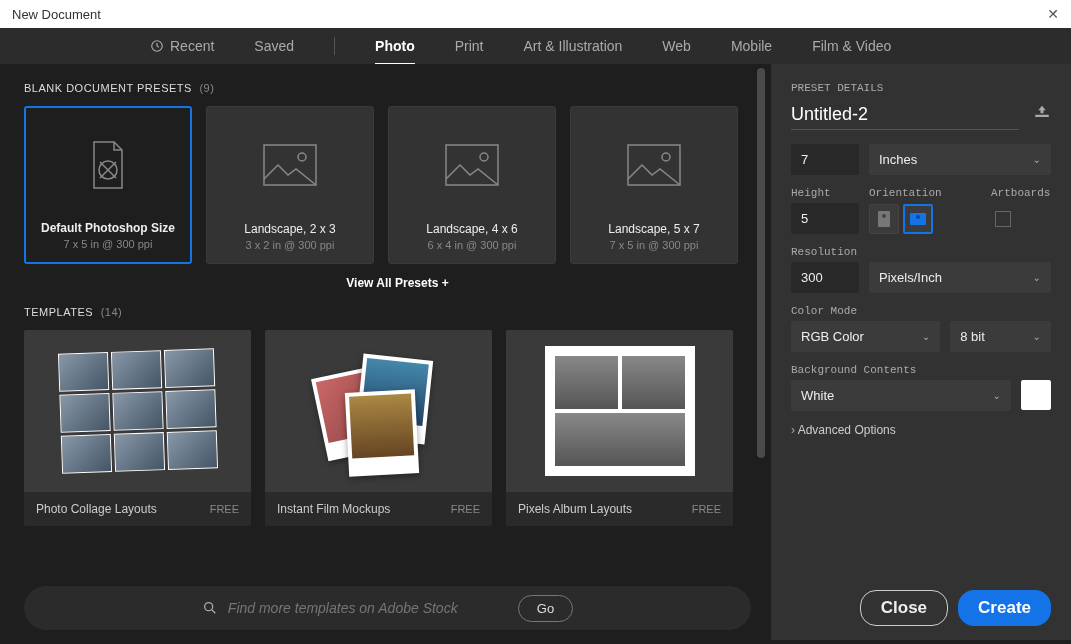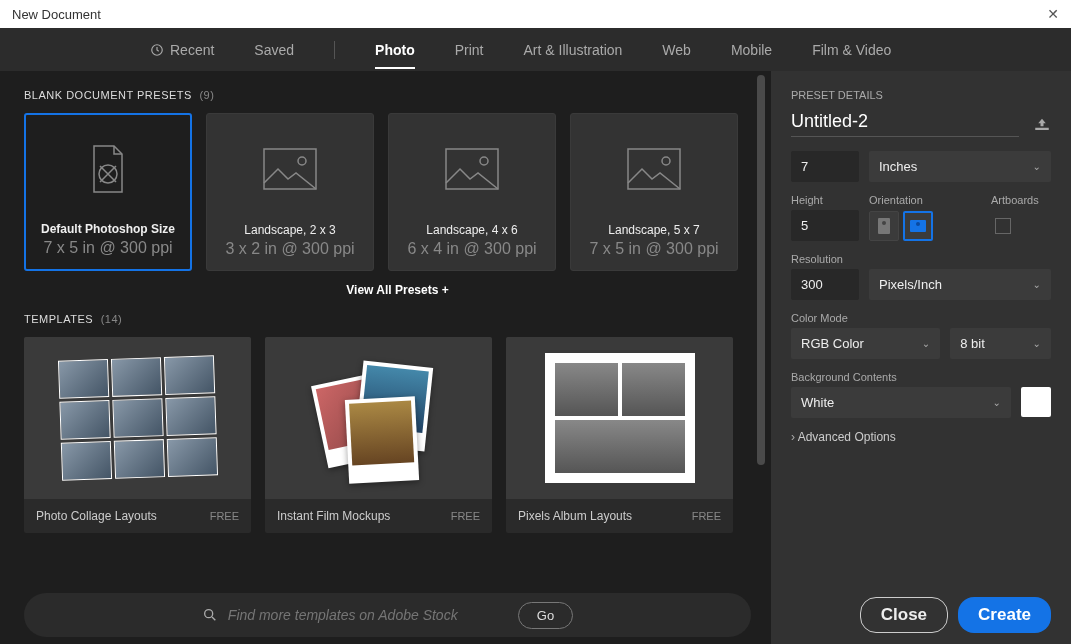--- a/index.html
+++ b/index.html
@@ -1,50 +1,50 @@
 <!DOCTYPE html>
 <html><head>
 <meta charset="utf-8">
 <style>
 * { box-sizing: border-box; margin: 0; padding: 0; }
 body { font-family: -apple-system, "Segoe UI", Arial, sans-serif; background: #1e1e1e; color: #ccc; width: 1071px; height: 644px; overflow: hidden; }
 .titlebar { background: #fff; color: #333; height: 28px; display: flex; align-items: center; justify-content: space-between; padding: 0 4px 0 12px; font-size: 13px; }
 .titlebar .close { font-size: 14px; color: #555; cursor: pointer; padding: 0 8px; }
-.tabbar { background: #2c2c2c; height: 43px; display: flex; align-items: center; padding-left: 150px; gap: 40px; font-size: 14px; color: #aaa; }
+.tabbar { background: #2c2c2c; height: 36px; display: flex; align-items: center; padding-left: 150px; gap: 40px; font-size: 14px; color: #aaa; }
 .tabbar .tab { cursor: pointer; padding: 10px 0; position: relative; }
 .tabbar .tab.active { color: #fff; font-weight: 600; }
 .tabbar .tab.active:after { content: ""; position: absolute; bottom: -1px; left: 0; right: 0; height: 2px; background: #fff; }
 .tabbar .sep { width: 1px; height: 18px; background: #555; }
 .tabbar .recent-icon { display:inline-flex; align-items:center; gap:6px; }
 .main { display: flex; height: calc(644px - 28px - 40px); }
 .left { flex: 1; padding: 18px 0 0 24px; background: #1e1e1e; overflow: hidden; position: relative; }
 .section-header { font-size: 11px; color: #ddd; letter-spacing: 0.5px; margin-bottom: 12px; }
 .section-header .count { color: #888; margin-left: 4px; }
 .preset-row { display: flex; gap: 14px; margin-bottom: 12px; padding-right:20px; }
 .preset-card { width: 168px; height: 158px; background: #333333; border: 1px solid #3a3a3a; border-radius: 3px; display: flex; flex-direction: column; align-items: center; justify-content: flex-end; padding-bottom: 12px; cursor: pointer; position: relative; }
 .preset-card.selected { border: 2px solid #1473e6; background: #1e1e1e; }
 .preset-card .icon-area { flex: 1; display: flex; align-items: center; justify-content: center; }
 .preset-card .name { font-size: 12px; color: #eee; margin-bottom: 3px; }
 .preset-card.selected .name { font-weight:600; }
-.preset-card .sub { font-size: 16px; color: #888; }
+.preset-card .sub { font-size: 11px; color: #888; }
 .view-all { text-align: center; font-size: 12px; color: #fff; font-weight: 600; cursor: pointer; margin: 6px 0 16px; }
 .templates-row { display: flex; gap: 14px; padding-right:20px; }
 .template-card { width: 227px; background: #2a2a2a; border-radius: 2px; overflow: hidden; cursor: pointer; }
 .template-card .thumb { height: 162px; background: #3a3a3a; display:flex; align-items:center; justify-content:center; position:relative; overflow:hidden; }
 .template-card .caption { display: flex; justify-content: space-between; align-items: center; padding: 10px 12px; font-size: 12px; }
 .template-card .price { color: #888; font-size: 11px; }
 .search-bar { position:absolute; bottom:10px; left:24px; right:20px; height:44px; background:#2b2b2b; border-radius:22px; display:flex; align-items:center; justify-content:center; gap:10px; }
 .search-bar input { background:transparent; border:none; color:#aaa; font-style:italic; font-size:14px; width:280px; outline:none; }
 .search-bar .go { border:1px solid #777; border-radius:16px; padding:5px 18px; font-size:13px; color:#ddd; cursor:pointer; background:transparent; }
 .scroll-track { position:absolute; right:4px; top:4px; width:10px; bottom:4px; }
 .scroll-thumb { position:absolute; top:0; width:8px; height:390px; background:#4a4a4a; border-radius:4px; }
 .right { width: 300px; background: #323232; padding: 18px 20px; position: relative; font-size: 12px; color: #bbb; }
-.right .label { font-size: 11px; color: #aaa; margin-bottom: 4px; display:block; }
+.right .label { font-size: 11px; color: #aaa; margin-bottom: 4px; display:block;font-family:Liberation Mono, monospace; }
 .right .section { margin-bottom: 12px; }
-.preset-title-row { display:flex; justify-content:space-between; align-items:center; margin-top:10px; margin-bottom:14px; }
+.preset-title-row { display:flex; justify-content:space-between; align-items:flex-start; margin-top:10px; margin-bottom:14px; }
 .preset-title { font-size: 18px; color: #fff; font-weight:400; border-bottom:1px solid #555; flex:1; padding-bottom:4px; margin-right:14px; }
 .row { display: flex; gap: 10px; }
 .field { background: #282828; border: none; color: #eee; padding: 8px 10px; font-size: 13px; border-radius:2px; }
 .field.num { width: 68px; }
 .select { background: #3b3b3b; color: #eee; padding: 8px 10px; font-size: 13px; border-radius:2px; flex:1; display:flex; justify-content:space-between; align-items:center; cursor:pointer; }
 .select .chev { color:#aaa; font-size:10px; }
 .orient-box { width: 30px; height: 30px; background: #3b3b3b; border:1px solid #444; display:inline-flex; align-items:center; justify-content:center; cursor:pointer; border-radius:2px; }
 .orient-box.active { border:2px solid #1473e6; }
 .checkbox { width: 16px; height: 16px; border:1px solid #666; display:inline-block; cursor:pointer; }
 .swatch { width:30px; height:30px; background:#fff; border-radius:2px; cursor:pointer; }

